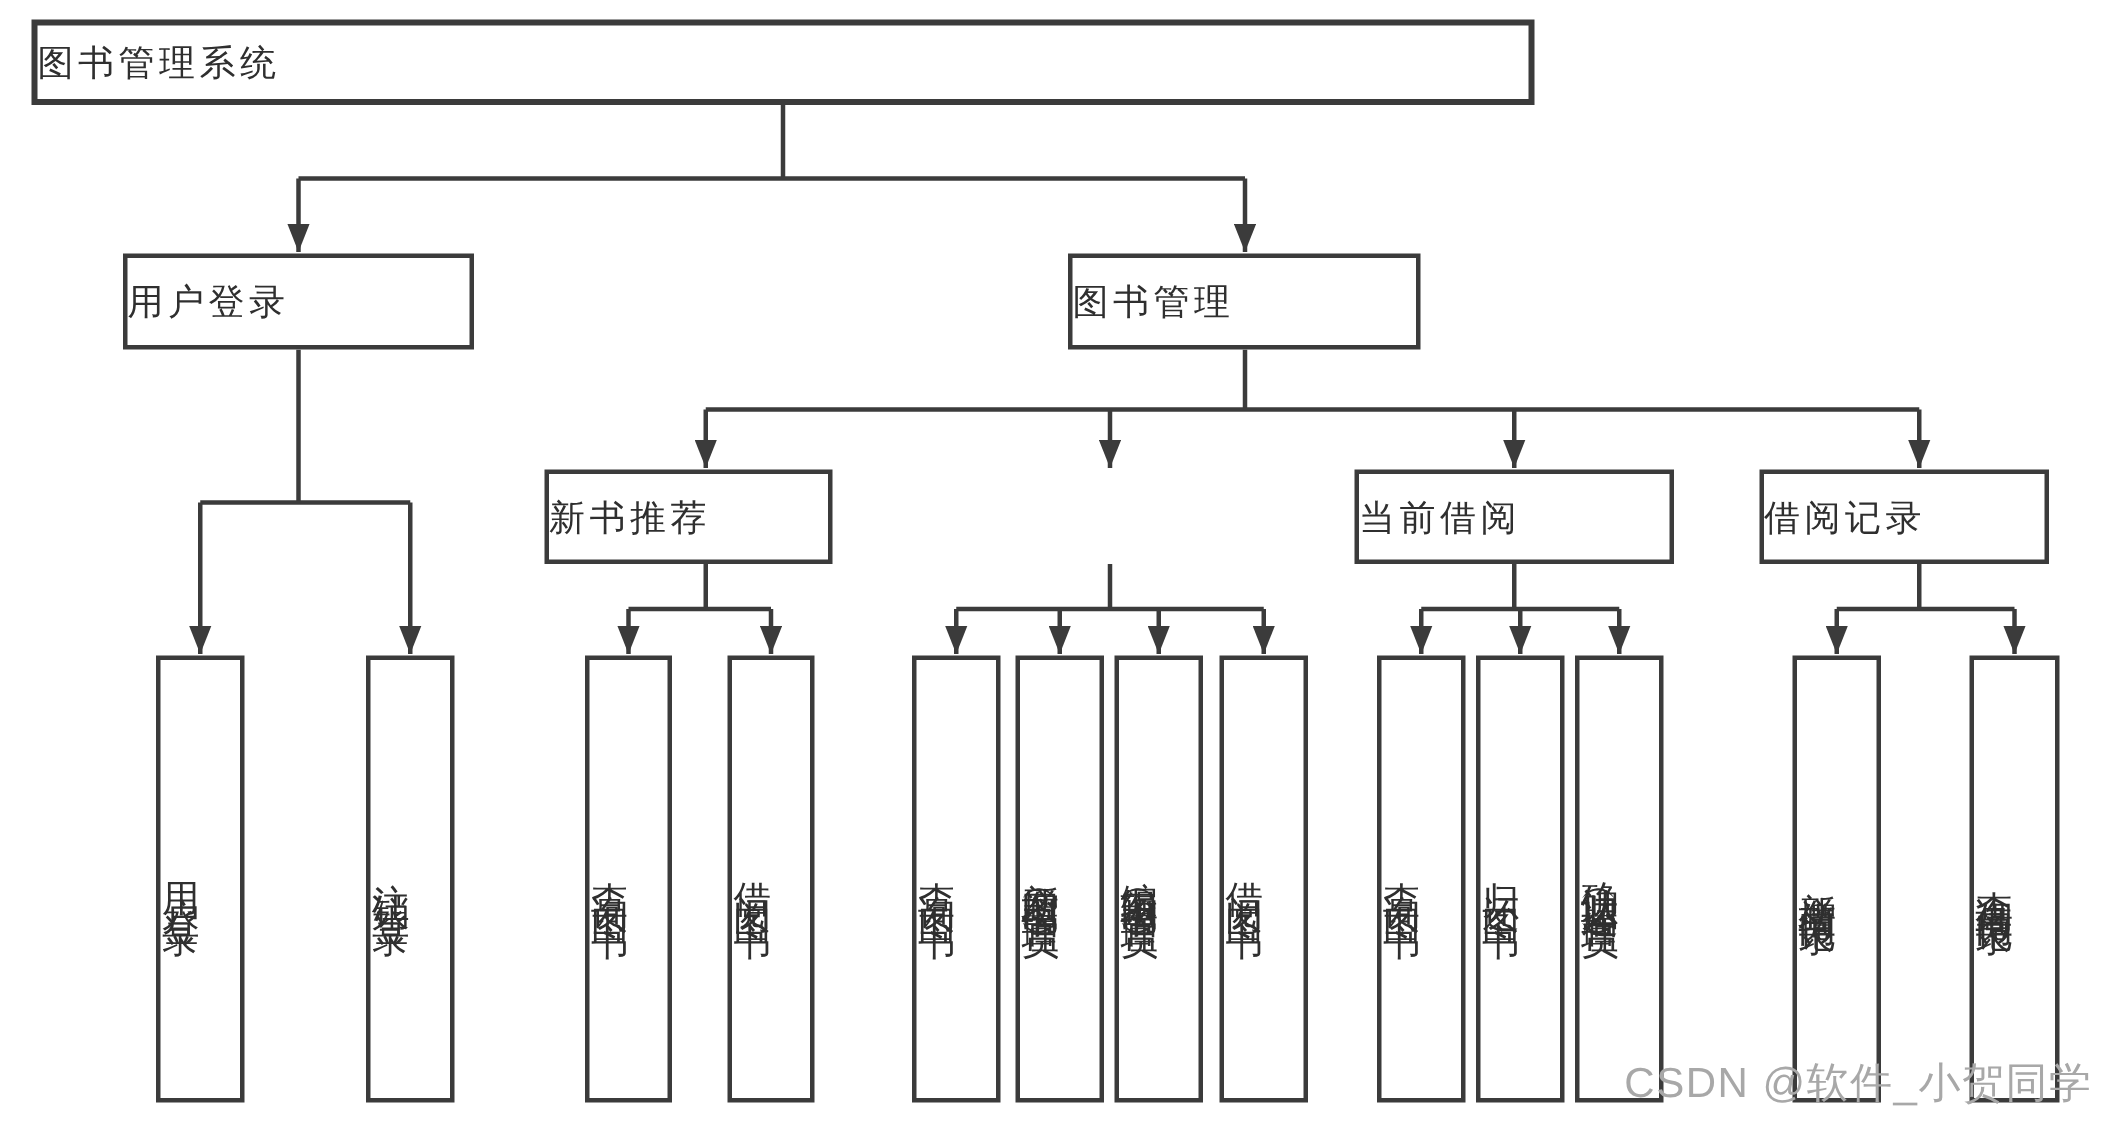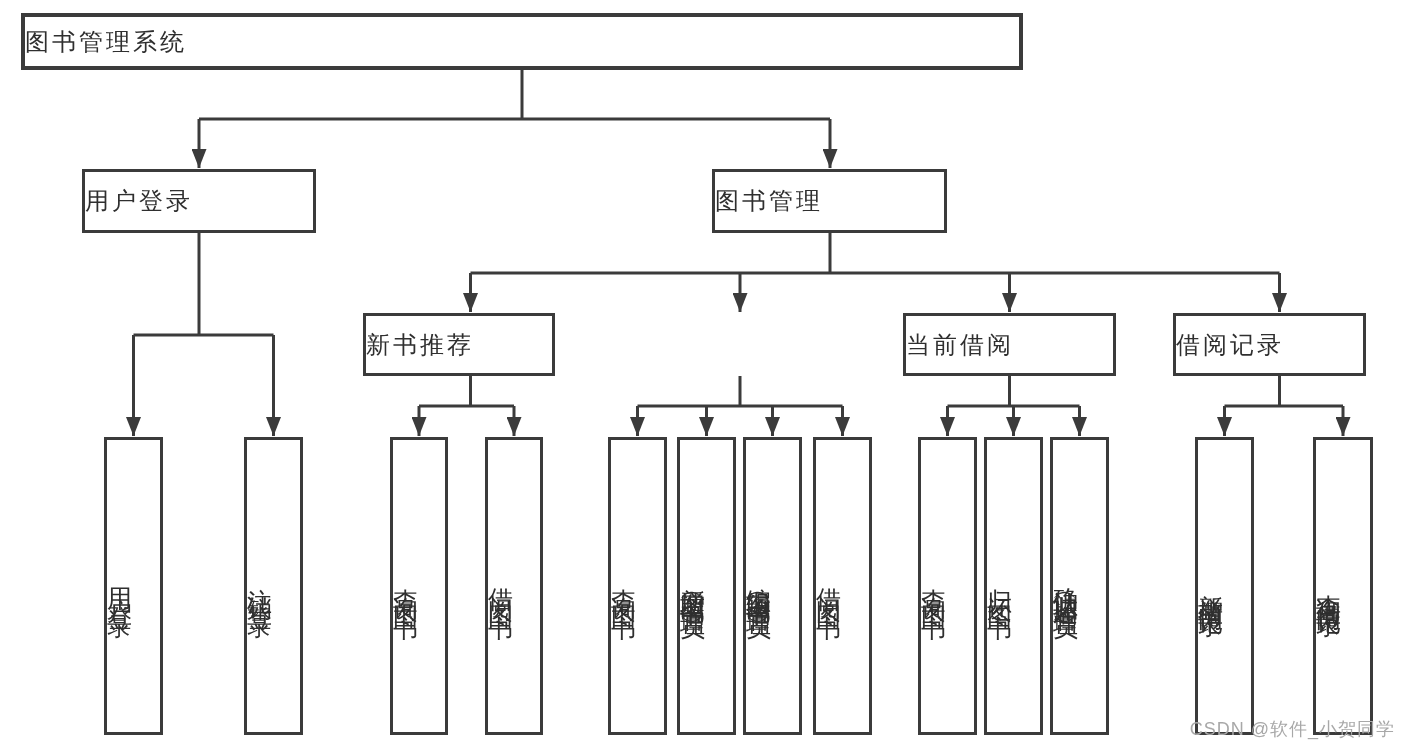--- a/index.html
+++ b/index.html
@@ -43,21 +43,21 @@
     text-orientation: mixed;
     font-size: 25px;
     letter-spacing: 9px;
     line-height: 1;
   }
   .vtext.tight { letter-spacing: 4px; }
   #watermark {
     position: absolute;
     right: 10px;
     bottom: 6px;
-    font-size: 18px;
+    font-size: 28px;
     color: #a8a8a8;
     letter-spacing: 1px;
     white-space: nowrap;
     margin-top: 20px;
   }
 </style>
 </head>
 <body>
 
 <div id="stage">

